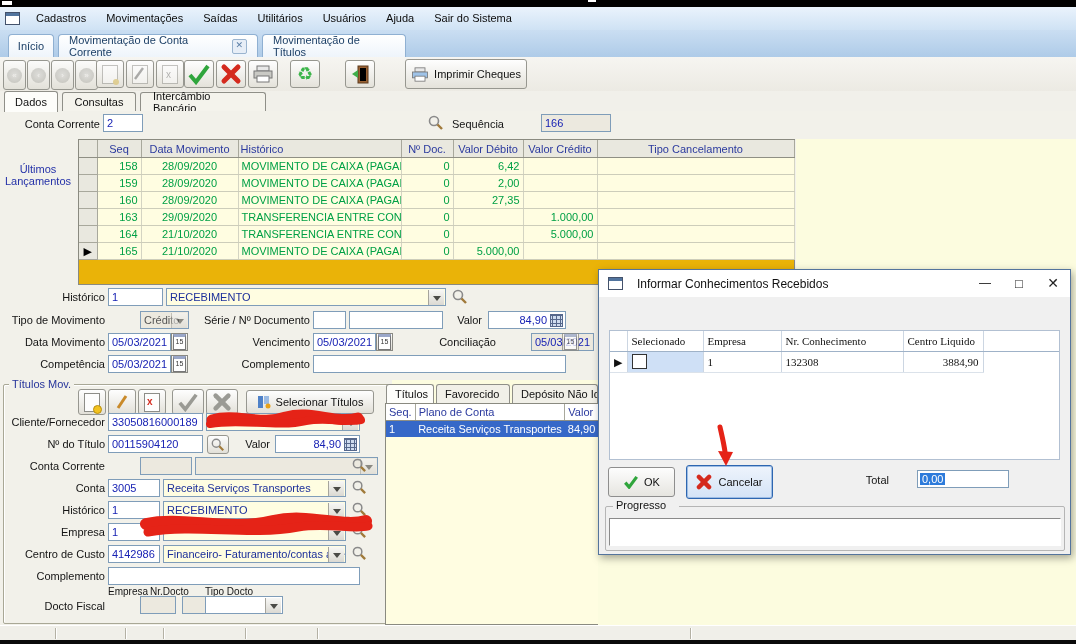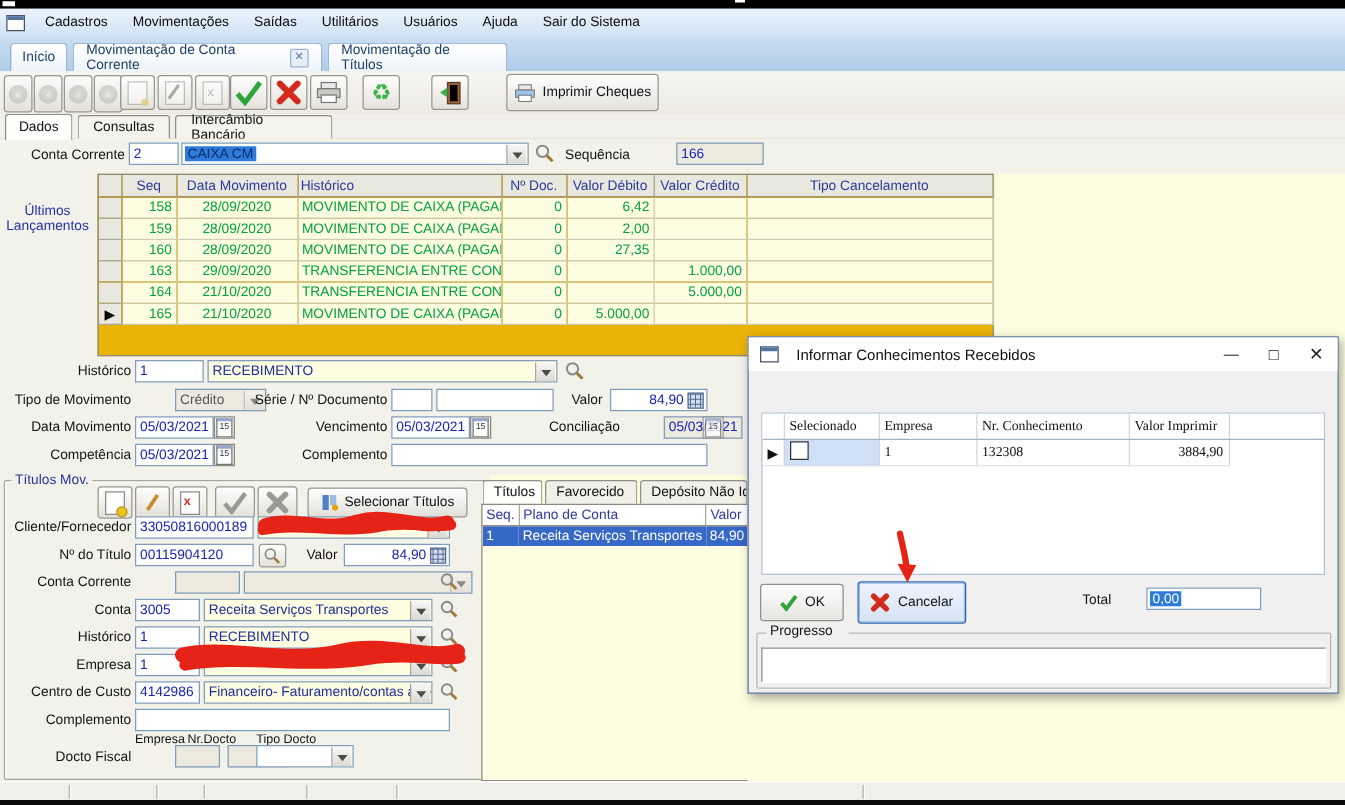--- a/index.html
+++ b/index.html
@@ -226,24 +226,20 @@
   </div>
 
   <div class="abs content-base"></div>
   <div class="abs gray" style="left:0;top:111px;width:1076px;height:28px;"></div>
   <div class="abs gray" style="left:0;top:139px;width:796px;height:146px;"></div>
   <div class="abs gray" style="left:0;top:285px;width:598px;height:95px;"></div>
   <div class="abs gray" style="left:0;top:380px;width:392px;height:245px;"></div>
 
   <div class="flabel" style="left:10px;top:118px;width:90px;">Conta Corrente</div>
   <div class="fld" style="left:103px;top:114px;width:40px;">2</div>
-  <div class="fld" style="left:145px;top:114px;width:278px;padding:0;">
-    <span class="selblue" style="margin-left:2px;padding:0 2px;">CAIXA CM</span>
-    <span class="ddbtn"></span>
-  </div>
   <svg class="abs" style="left:428px;top:115px;" width="16" height="16" viewBox="0 0 16 16">
       <circle cx="6" cy="6" r="4.5" fill="none" stroke="#8a8a8a" stroke-width="1.6"></circle>
       <line x1="9.5" y1="9.5" x2="14" y2="14" stroke="#a07a3a" stroke-width="2.4"></line>
     </svg>
   <div class="flabel" style="left:452px;top:118px;width:54px;text-align:left;">Sequência</div>
   <div class="fld grayed" style="left:509px;top:114px;width:70px;color:#1822b4;">166</div>
 
   <div class="abs" style="left:0;top:163px;width:76px;text-align:center;color:#2431a8;">
     <div>Últimos</div>
     <div>Lançamentos</div>
@@ -338,21 +334,21 @@
 
   <div class="flabel" style="left:10px;top:291px;width:95px;">Histórico</div>
   <div class="fld" style="left:108px;top:288px;width:55px;">1</div>
   <div class="fld yellow" style="left:166px;top:288px;width:280px;padding-right:18px;"><span>RECEBIMENTO</span><span class="ddbtn"></span></div>
   <svg class="abs" style="left:452px;top:289px;" width="16" height="16" viewBox="0 0 16 16">
       <circle cx="6" cy="6" r="4.5" fill="none" stroke="#8a8a8a" stroke-width="1.6"></circle>
       <line x1="9.5" y1="9.5" x2="14" y2="14" stroke="#a07a3a" stroke-width="2.4"></line>
     </svg>
 
   <div class="flabel" style="left:10px;top:314px;width:95px;">Tipo de Movimento</div>
-  <div class="fld grayed" style="left:108px;top:311px;width:73px;"><span>Crédito</span><span class="ddbtn" style="opacity:.6;"></span></div>
+  <div class="fld grayed" style="left:108px;top:311px;width:49px;"><span>Crédito</span><span class="ddbtn" style="opacity:.6;"></span></div>
   <div class="flabel" style="left:200px;top:314px;width:110px;">Série / Nº Documento</div>
   <div class="fld" style="left:313px;top:311px;width:33px;"></div>
   <div class="fld" style="left:349px;top:311px;width:94px;"></div>
   <div class="flabel" style="left:450px;top:314px;width:32px;">Valor</div>
   <div class="fld num" style="left:488px;top:311px;width:78px;padding-right:18px;"><span>84,90</span><span class="calc-ic"></span></div>
 
   <div class="flabel" style="left:10px;top:336px;width:95px;">Data Movimento</div>
   <div class="fld" style="left:108px;top:333px;width:63px;">05/03/2021</div>
   <div class="calbtn" style="left:171px;top:333px;"><span class="pg">15</span></div>
   <div class="flabel" style="left:240px;top:336px;width:70px;">Vencimento</div>
@@ -529,21 +525,21 @@
             <col style="width:122px">
             <col style="width:80px">
             <col>
           </colgroup>
         <tbody>
             <tr>
           <th style="border-bottom:1px solid #9fb2c8;"></th>
           <th>Selecionado</th>
           <th>Empresa</th>
           <th>Nr. Conhecimento</th>
-          <th>Valor Imprimir</th>
+          <th>Centro Liquido</th>
           <th style="border-right:none;"></th>
         </tr>
         <tr>
           <td style="text-align:center;padding:0;">▶</td>
           <td style="background:#cfe0f6;"><span class="checkbox"></span></td>
           <td>1</td>
           <td>132308</td>
           <td class="tR">3884,90</td>
           <td style="border-right:none;border-bottom:none;"></td>
         </tr>

